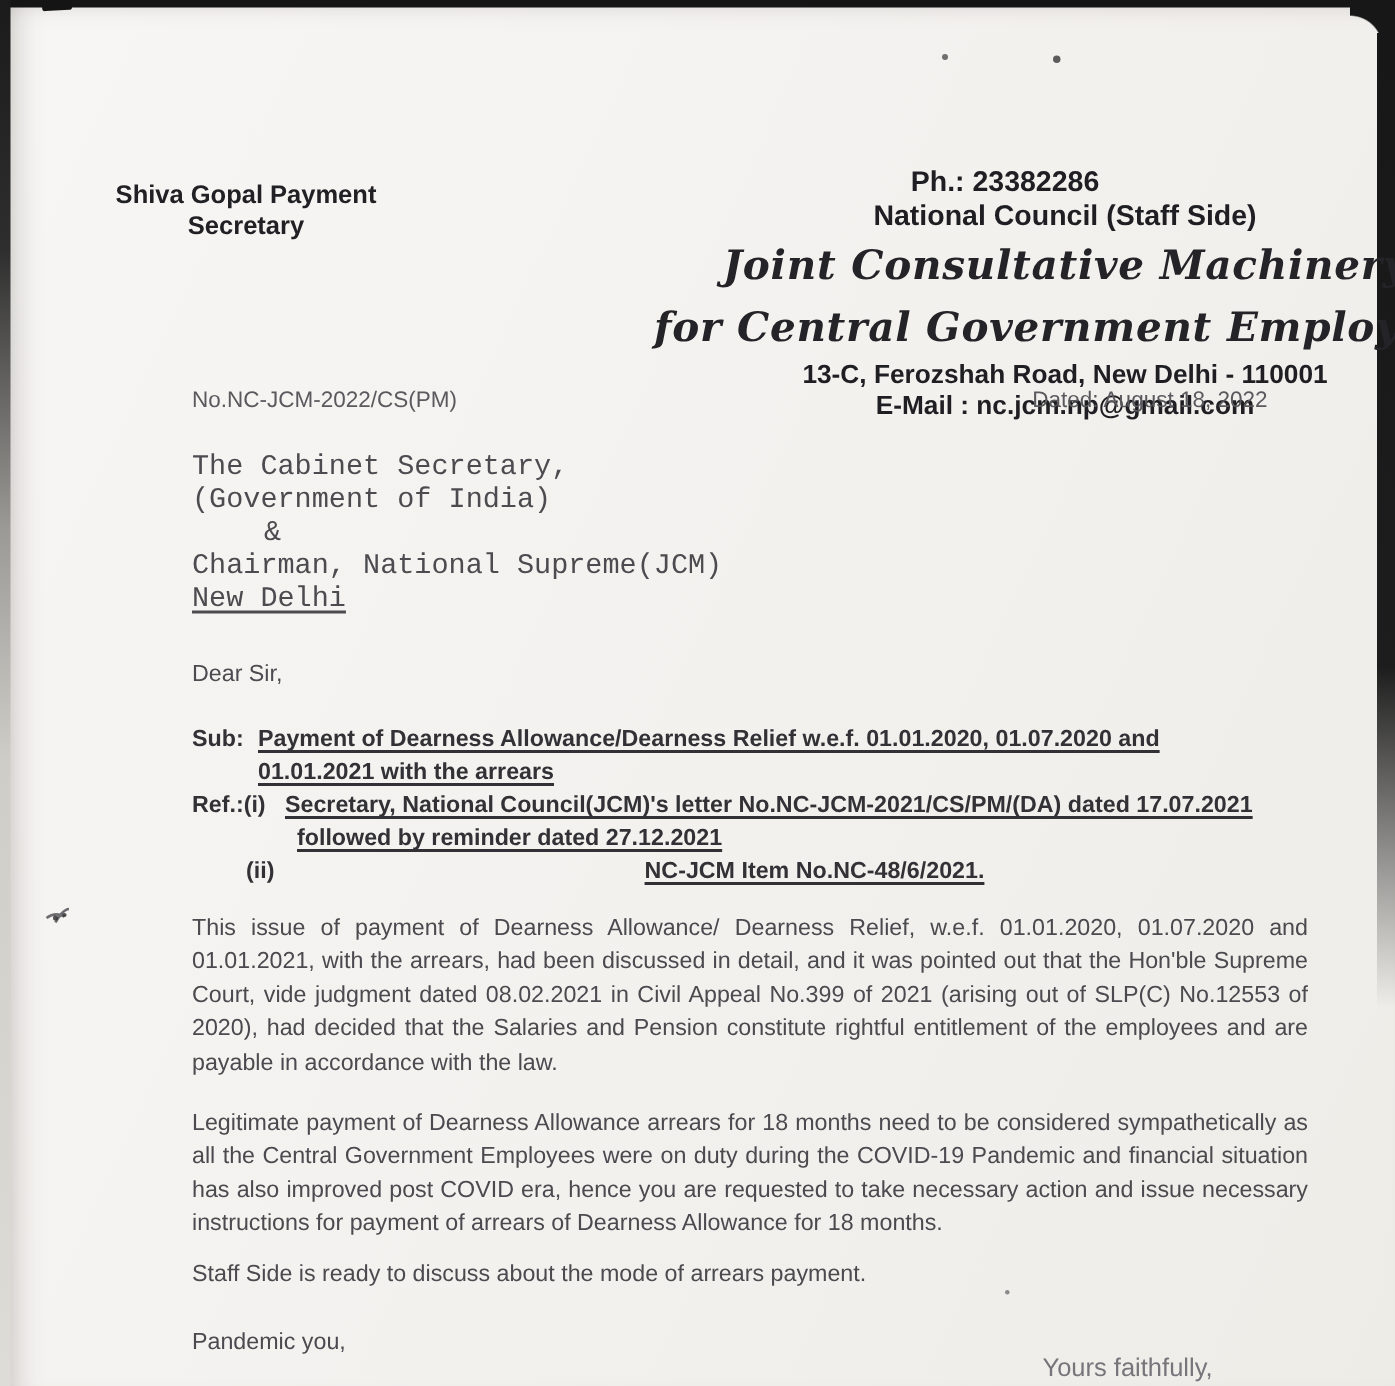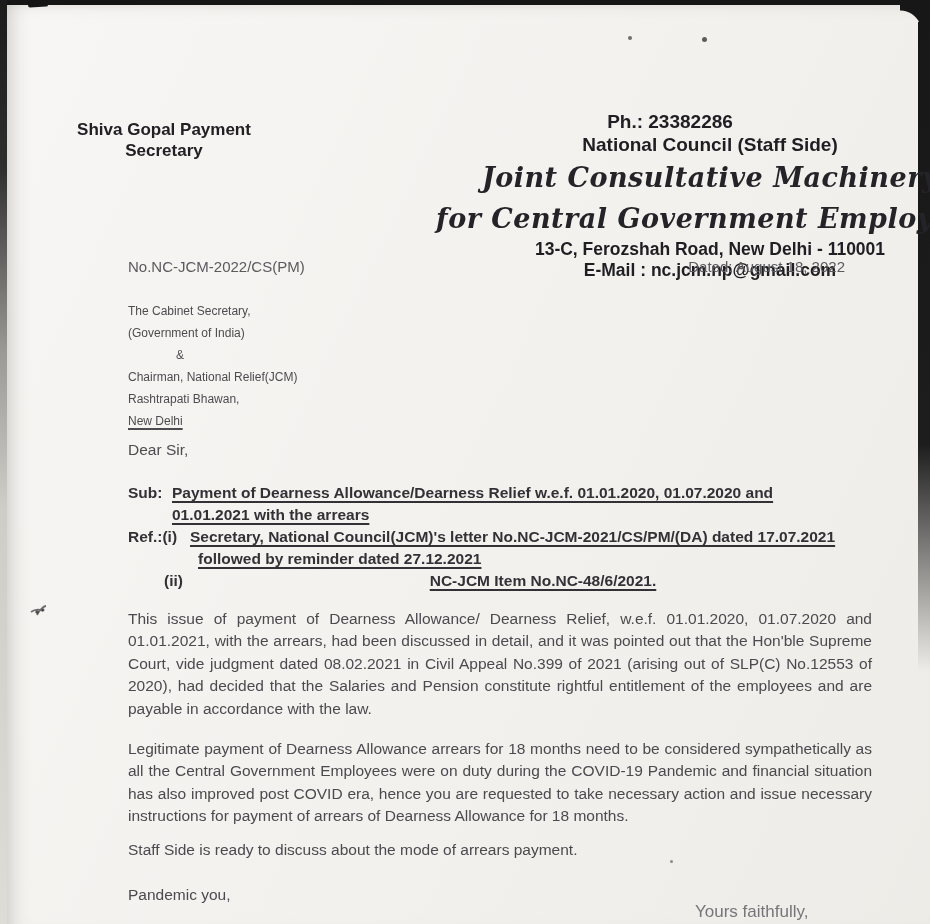--- a/index.html
+++ b/index.html
@@ -36,22 +36,22 @@
   .org .org1{font-weight:bold;font-size:19px;line-height:24px;}
   .org .script{font-family:"DejaVu Serif",serif;font-style:italic;font-weight:bold;
     font-size:27px;line-height:41px;white-space:nowrap;color:#242428;letter-spacing:.5px;}
   .org .addr{font-weight:bold;font-size:17.5px;line-height:21px;white-space:nowrap;}
 
   
   .meta{position:absolute;left:128px;right:85px;top:258px;display:flex;
     justify-content:space-between;font-size:15px;color:#5a5a5e;}
 
   
-  .recipient{position:absolute;left:128px;top:300px;font-size:12px;
-    line-height:22px;color:#4c4c50;}
+  .recipient{position:absolute;left:128px;top:300px;font-size:19px;
+    line-height:22px;color:#4c4c50;font-family:Liberation Mono, monospace;}
   .recipient .indent{padding-left:48px;}
   .u{text-decoration:underline;text-decoration-thickness:1.5px;text-underline-offset:3px;}
 
   .salutation{position:absolute;left:128px;top:441px;font-size:15.5px;color:#4c4c50;}
 
   
   .subject{position:absolute;left:128px;top:482px;width:760px;font-weight:bold;
     font-size:15.5px;line-height:22px;color:#323236;padding-left:44px;}
   .subject .lbl{position:absolute;left:0;top:0;}
   .refblk{position:absolute;left:128px;top:526px;width:760px;font-weight:bold;
@@ -107,22 +107,21 @@
 
   <div class="meta">
     <span>No.NC-JCM-2022/CS(PM)</span>
     <span>Dated: August 18, 2022</span>
   </div>
 
   <div class="recipient">
     <div>The Cabinet Secretary,</div>
     <div>(Government of India)</div>
     <div class="indent">&amp;</div>
-    <div>Chairman, National Relief(JCM)</div>
-    <div>Rashtrapati Bhawan,</div>
+    <div>Chairman, National Supreme(JCM)</div>
     <div class="u">New Delhi</div>
   </div>
 
   <div class="salutation">Dear Sir,</div>
 
   <div class="subject">
     <span class="lbl">Sub:</span>
     <div class="u">Payment of Dearness Allowance/Dearness Relief w.e.f. 01.01.2020, 01.07.2020 and</div>
     <div><span class="u">01.01.2021 with the arrears</span></div>
   </div>

